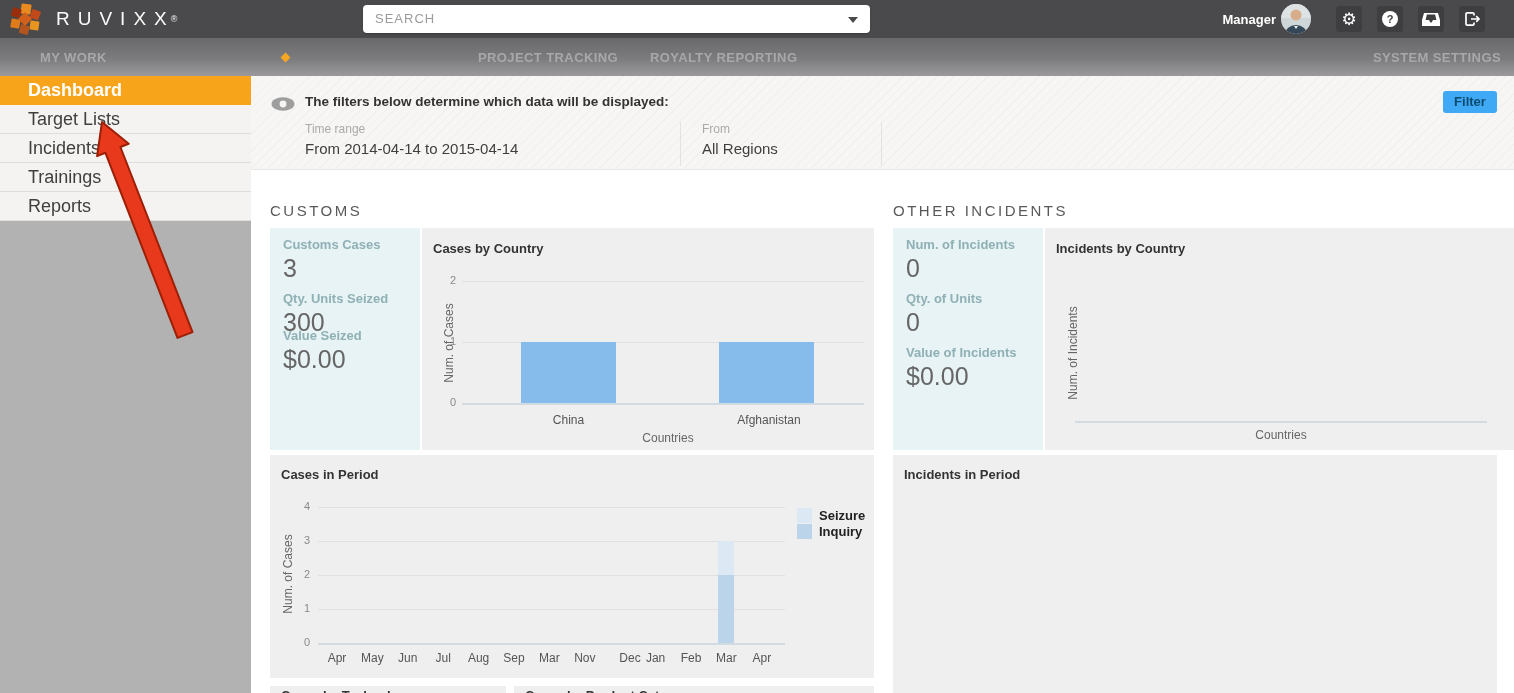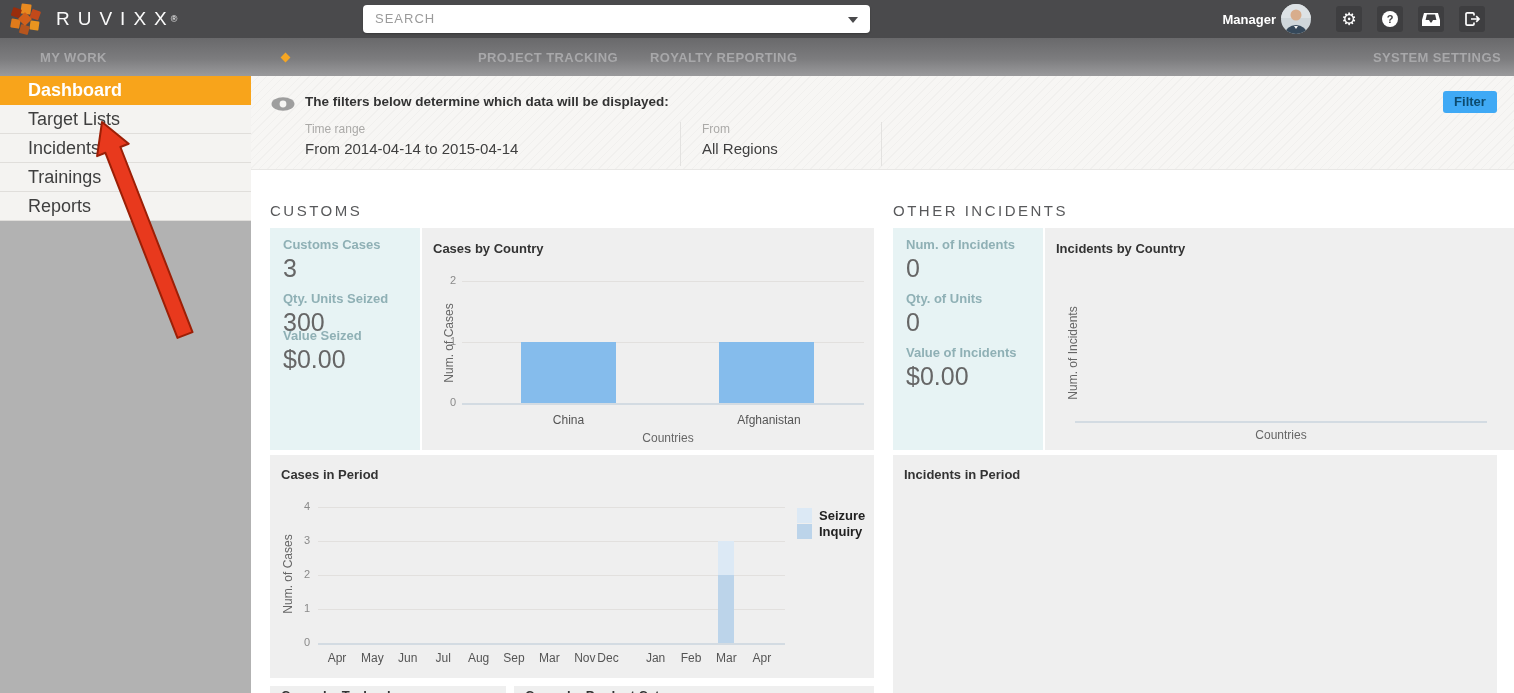--- a/index.html
+++ b/index.html
@@ -215,21 +215,21 @@
         <div class="tick" style="left: 14px; top: 45px; width: 26px;">4</div>
         <div class="baseline" style="left: 48px; top: 188px; width: 467px;"></div>
         <div class="cat-label" style="left: 50px; top: 196px; width: 34px;">Apr</div>
         <div class="cat-label" style="left: 85.4px; top: 196px; width: 34px;">May</div>
         <div class="cat-label" style="left: 120.8px; top: 196px; width: 34px;">Jun</div>
         <div class="cat-label" style="left: 156.2px; top: 196px; width: 34px;">Jul</div>
         <div class="cat-label" style="left: 191.6px; top: 196px; width: 34px;">Aug</div>
         <div class="cat-label" style="left: 227px; top: 196px; width: 34px;">Sep</div>
         <div class="cat-label" style="left: 262.4px; top: 196px; width: 34px;">Mar</div>
         <div class="cat-label" style="left: 297.8px; top: 196px; width: 34px;">Nov</div>
-        <div class="cat-label" style="left: 321px; top: 196px; width: 34px;">Dec</div>
+        <div class="cat-label" style="left: 343px; top: 196px; width: 34px;">Dec</div>
         <div class="cat-label" style="left: 368.6px; top: 196px; width: 34px;">Jan</div>
         <div class="cat-label" style="left: 404px; top: 196px; width: 34px;">Feb</div>
         <div class="cat-label" style="left: 439.4px; top: 196px; width: 34px;">Mar</div>
         <div class="bar" style="left: 448.4px; top: 120px; width: 16px; height: 68px; background: rgb(188, 212, 234);"></div>
         <div class="bar" style="left: 448.4px; top: 86px; width: 16px; height: 34px; background: rgb(220, 233, 245);"></div>
         <div class="cat-label" style="left: 474.8px; top: 196px; width: 34px;">Apr</div>
       </div>
     <div class="legend" style="left:527px;top:53px">
       <div class="legend-row">
         <span class="legend-swatch" style="background-color: rgb(220, 233, 245);"></span>

